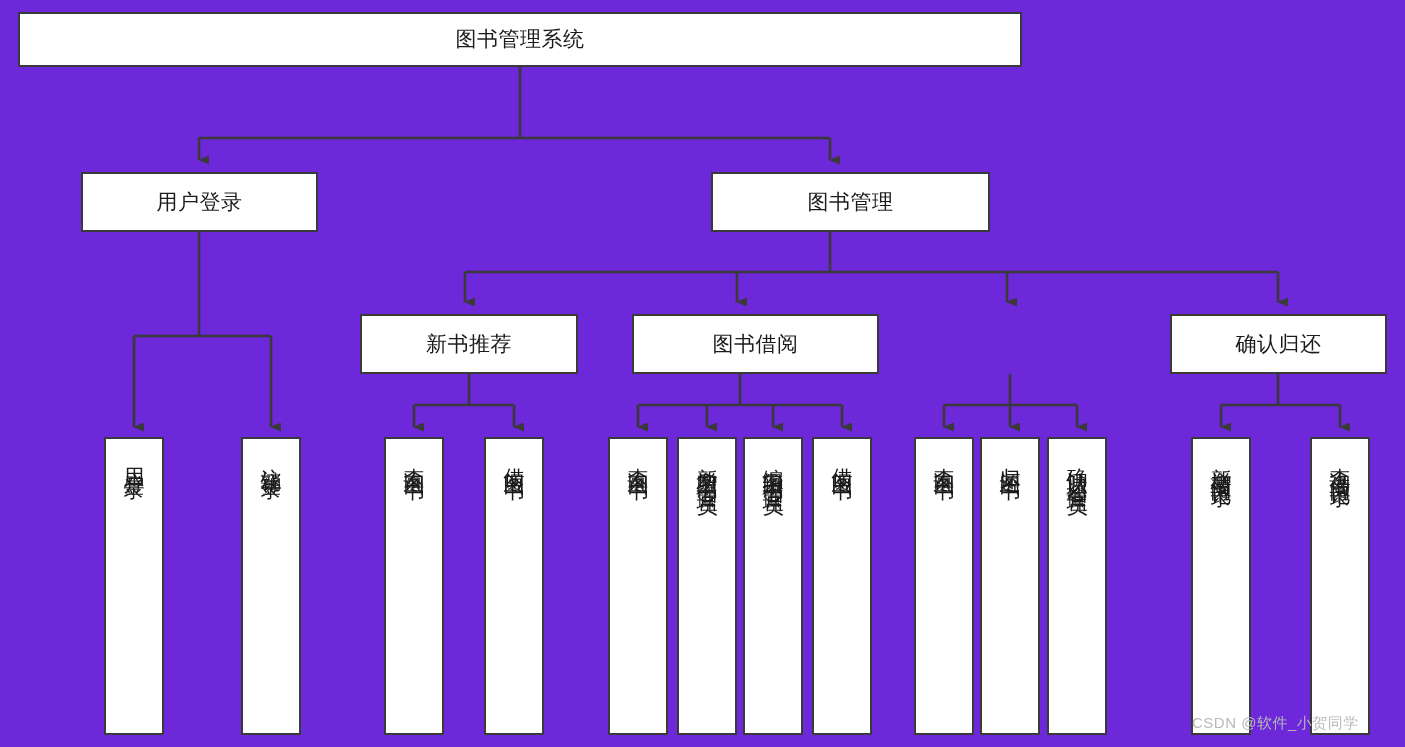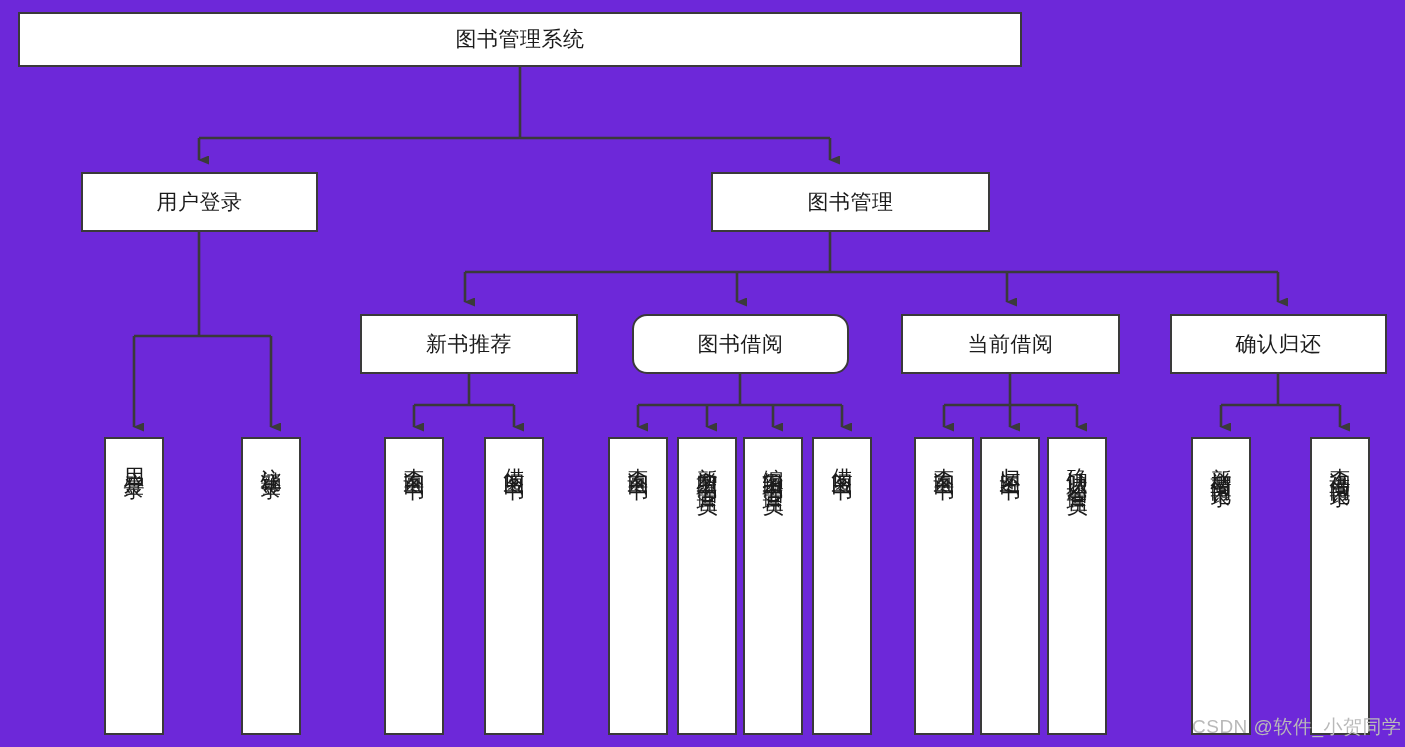--- a/index.html
+++ b/index.html
@@ -52,21 +52,21 @@
   .node.vert .label {
     writing-mode: vertical-rl;
     text-orientation: upright;
     font-size: 21px;
     letter-spacing: 4px;
     line-height: 1.05;
     max-height: 280px;
   }
   .watermark {
     position: absolute;
-    font-size: 19px;
+    font-size: 15px;
     color: #b9b9b9;
     letter-spacing: 0.5px;
     white-space: nowrap;
     font-family: "Liberation Sans", "DejaVu Sans", sans-serif;
   }
 </style>
 </head>
 <body>
 
 <div id="canvas">
@@ -128,25 +128,22 @@
   <div class="node horiz" style="left:81px; top:172px; width:237px; height:60px;">
     <span class="label">用户登录</span>
   </div>
   <div class="node horiz" style="left:711px; top:172px; width:279px; height:60px;">
     <span class="label">图书管理</span>
   </div>
 
   <div class="node horiz" style="left:360px; top:314px; width:218px; height:60px;">
     <span class="label">新书推荐</span>
   </div>
-  <div class="node horiz" style="left:632px; top:314px; width:217px; height:60px;border-radius:15px;">
+  <div class="node horiz" style="left:632px; top:314px; width:247px; height:60px;">
     <span class="label">图书借阅</span>
-  </div>
-  <div class="node horiz" style="left:901px; top:314px; width:219px; height:60px;">
-    <span class="label">当前借阅</span>
   </div>
   <div class="node horiz" style="left:1170px; top:314px; width:217px; height:60px;">
     <span class="label">确认归还</span>
   </div>
 
   <div class="node vert" style="left:104px; top:437px; width:60px; height:298px;">
     <span class="label">用户登录</span>
   </div>
   <div class="node vert" style="left:241px; top:437px; width:60px; height:298px;">
     <span class="label">注销登录</span>

